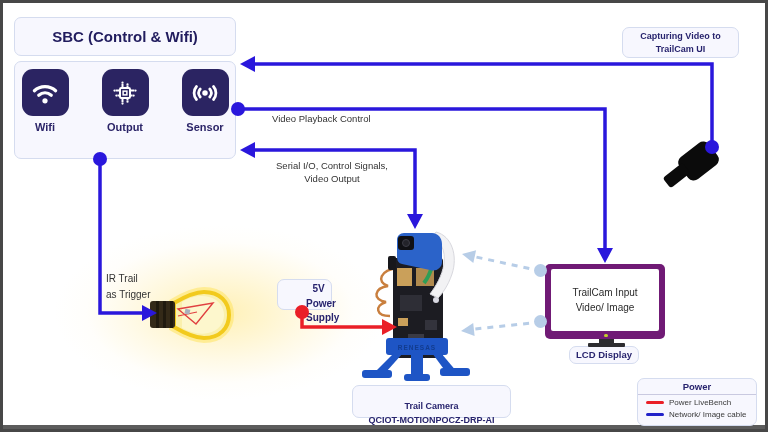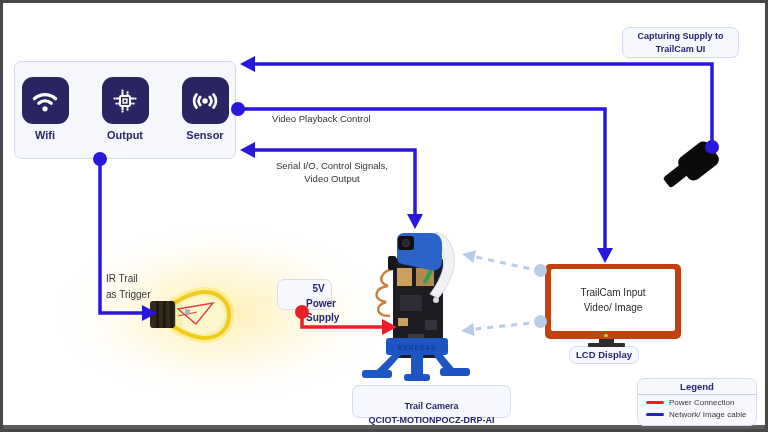--- a/index.html
+++ b/index.html
@@ -13,38 +13,38 @@
     background:radial-gradient(ellipse 47% 42% at 47% 53%,
       rgba(255,226,110,0.50), rgba(255,238,175,0.30) 45%,
       rgba(255,247,225,0.14) 66%, rgba(255,250,240,0) 82%);
   }
   svg.wires{position:absolute;left:0;top:0;z-index:2;}
   .lbox{
     position:absolute;background:#f7f7fe;border:1px solid #d5dcef;border-radius:7px;
     color:#28246e;font-weight:bold;text-align:center;box-sizing:border-box;z-index:3;
   }
   .sbc-title{left:14px;top:17px;width:222px;height:39px;font-size:15px;line-height:37px;color:#211c5e;}
-  .sbc-modules{left:14px;top:61px;width:222px;height:98px;display:flex;justify-content:center;gap:22px;padding-top:15px;}
+  .sbc-modules{left:14px;top:61px;width:222px;height:98px;display:flex;justify-content:center;gap:22px;padding-top:7px;}
   .module{display:flex;flex-direction:column;align-items:center;width:58px;}
   .module .chip{width:47px;height:47px;border-radius:11px;background:#2b2462;display:flex;align-items:center;justify-content:center;}
   .module .mlabel{margin-top:5px;font-size:11px;font-weight:bold;color:#2b2468;}
   .cap-label{left:622px;top:27px;width:117px;height:31px;font-size:9px;line-height:1.45;padding-top:2px;}
   .psu-label{left:277px;top:279px;width:55px;height:31px;font-size:10px;line-height:1.45;padding-top:2px;padding-left:28px;}
   .tc-label{left:352px;top:385px;width:159px;height:33px;font-size:9px;line-height:1.5;padding-top:14px;white-space:nowrap;}
   .lcd-label{left:569px;top:346px;width:70px;height:18px;font-size:9.5px;line-height:16px;}
   .note{position:absolute;font-size:9.5px;color:#333;font-weight:500;z-index:3;line-height:1.4;}
   .note-playback{left:272px;top:112px;}
   .note-serial{left:252px;top:159px;width:160px;text-align:center;}
   .note-ir{left:106px;top:271px;font-size:10px;line-height:1.55;}
   .dot{position:absolute;border-radius:50%;z-index:4;}
   .dot-blue{background:#2a17dc;width:14px;height:14px;}
   .dot-red{background:#ea1f27;width:14px;height:14px;}
   .dot-lt{background:#b7cde7;width:13px;height:13px;}
   
-  .monitor{position:absolute;left:545px;top:264px;width:136px;height:75px;background:#c2410c;border-radius:5px;z-index:3;box-sizing:border-box;}
+  .monitor{position:absolute;left:545px;top:264px;width:120px;height:75px;background:#701a75;border-radius:5px;z-index:3;box-sizing:border-box;}
   .monitor .screen{position:absolute;left:6px;top:5px;right:6px;bottom:8px;background:#ffffff;border-radius:2px;
     display:flex;flex-direction:column;align-items:center;justify-content:center;
     font-size:10px;color:#2b2b2b;line-height:1.55;}
   .monitor .led{position:absolute;left:59px;bottom:2px;width:4px;height:3px;border-radius:2px;background:#c3cf2a;}
   .mon-neck{position:absolute;left:599px;top:339px;width:15px;height:4px;background:#2d2d30;z-index:3;}
   .mon-base{position:absolute;left:588px;top:343px;width:37px;height:4px;background:#2d2d30;border-radius:1px;z-index:3;}
   
   .legend{left:637px;top:378px;width:120px;height:48px;font-weight:normal;text-align:left;padding:0;}
   .legend .ltitle{font-size:9.5px;font-weight:bold;color:#28246e;text-align:center;line-height:15px;}
   .legend .ldiv{height:1px;background:#c9c9e0;margin:0;}
@@ -126,20 +126,21 @@
     <g stroke="#b7cde7" stroke-width="3" fill="none" stroke-dasharray="6 6">
       <path d="M541,271 L476,257"></path>
       <path d="M541,322 L475,329"></path>
     </g>
     <g fill="#b7cde7">
       <polygon points="462,254 476.1,250.3 473.3,263.1"></polygon>
       <polygon points="461,331 473.2,323.1 474.6,336"></polygon>
     </g>
   </svg>
 
+  <div class="lbox sbc-title">SBC (Control &amp; Wifi)</div>
 
   <div class="lbox sbc-modules">
     <div class="module">
       <div class="chip">
         <svg viewBox="0 0 24 24" width="30" height="30">
           <path d="M3.5 10.2 C8.2 5.8 15.8 5.8 20.5 10.2" stroke="#fff" stroke-width="2.6" fill="none" stroke-linecap="round"></path>
           <path d="M7 13.8 C10 11.2 14 11.2 17 13.8" stroke="#fff" stroke-width="2.6" fill="none" stroke-linecap="round"></path>
           <circle cx="12" cy="18.2" r="2.1" fill="#fff"></circle>
         </svg>
       </div>
@@ -178,21 +179,21 @@
           <path d="M5.2 6.8 C2.6 9.8 2.6 14.2 5.2 17.2"></path>
           <path d="M15.8 8.8 C17.4 10.7 17.4 13.3 15.8 15.2"></path>
           <path d="M18.8 6.8 C21.4 9.8 21.4 14.2 18.8 17.2"></path>
         </svg>
       </div>
       <div class="mlabel">Sensor</div>
     </div>
   </div>
 
   <div class="lbox cap-label">
-    <div>Capturing Supply to</div>
+    <div>Capturing Video to</div>
     <div>TrailCam UI</div>
   </div>
 
   <div class="lbox psu-label">
     <div>5V Power</div>
     <div>Supply</div>
   </div>
 
   <div class="lbox tc-label">
     <div>Trail Camera</div>
@@ -215,25 +216,25 @@
     <div class="screen">
       <div>TrailCam Input</div>
       <div>Video/ Image</div>
     </div>
     <div class="led"></div>
   </div>
   <div class="mon-neck"></div>
   <div class="mon-base"></div>
 
   <div class="lbox legend">
-    <div class="ltitle">Legend</div>
+    <div class="ltitle">Power</div>
     <div class="ldiv"></div>
     <div class="lrow">
       <div class="swatch" style="background: rgb(234, 31, 39);"></div>
-      <div class="ltext">Power Connection</div>
+      <div class="ltext">Power LiveBench</div>
     </div>
     <div class="lrow">
       <div class="swatch" style="background: rgb(34, 34, 201);"></div>
       <div class="ltext">Network/ Image cable</div>
     </div>
   </div>
 
   <div class="dot dot-blue" style="left:231px;top:102px;"></div>
   <div class="dot dot-blue" style="left:93px;top:152px;"></div>
   <div class="dot dot-red" style="left:295px;top:305px;"></div>

